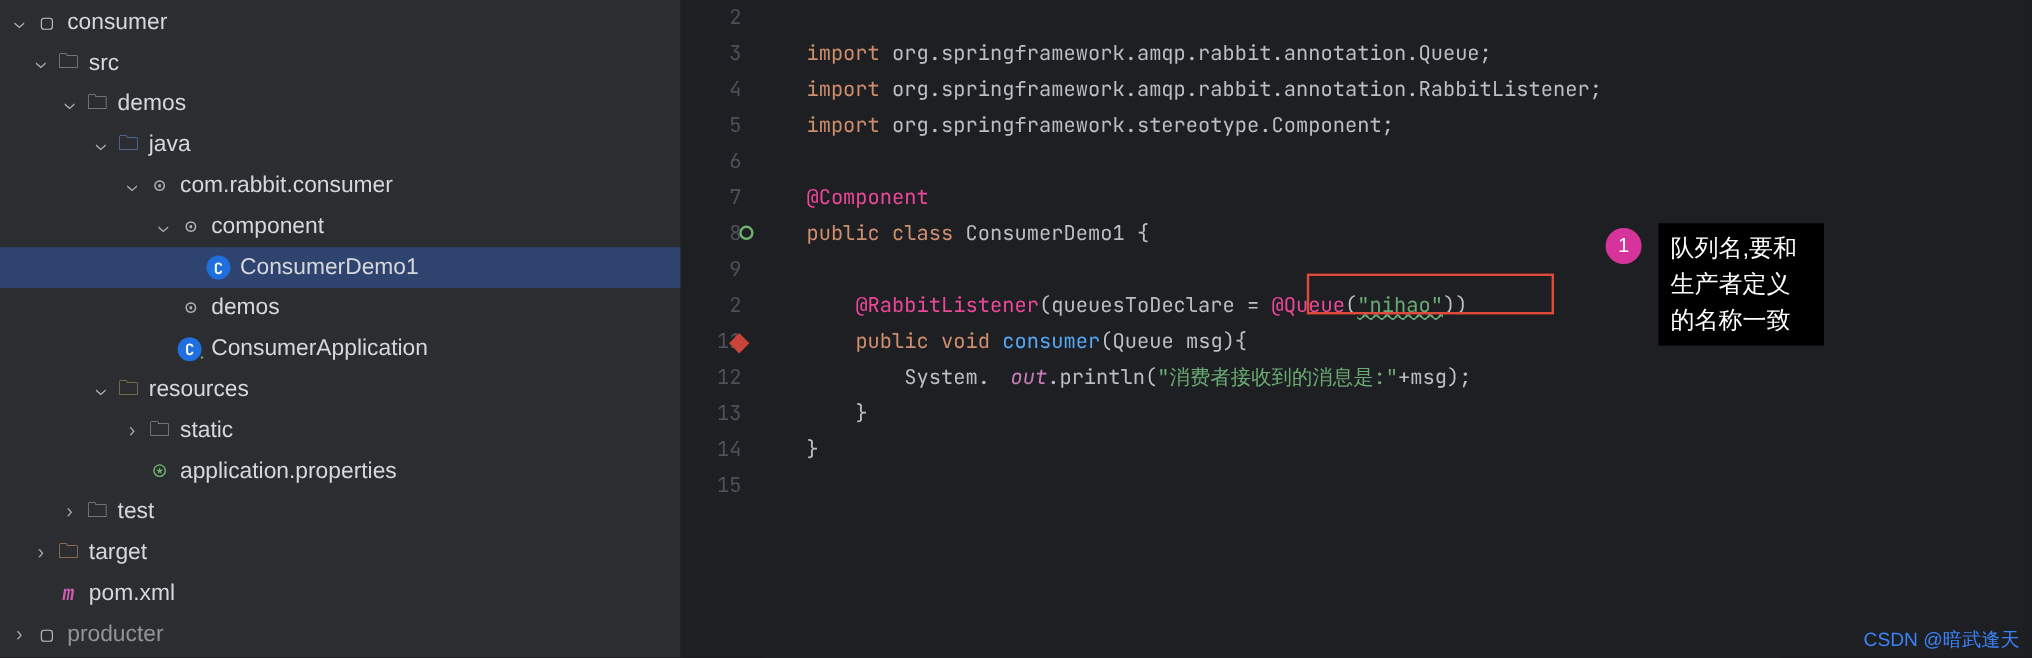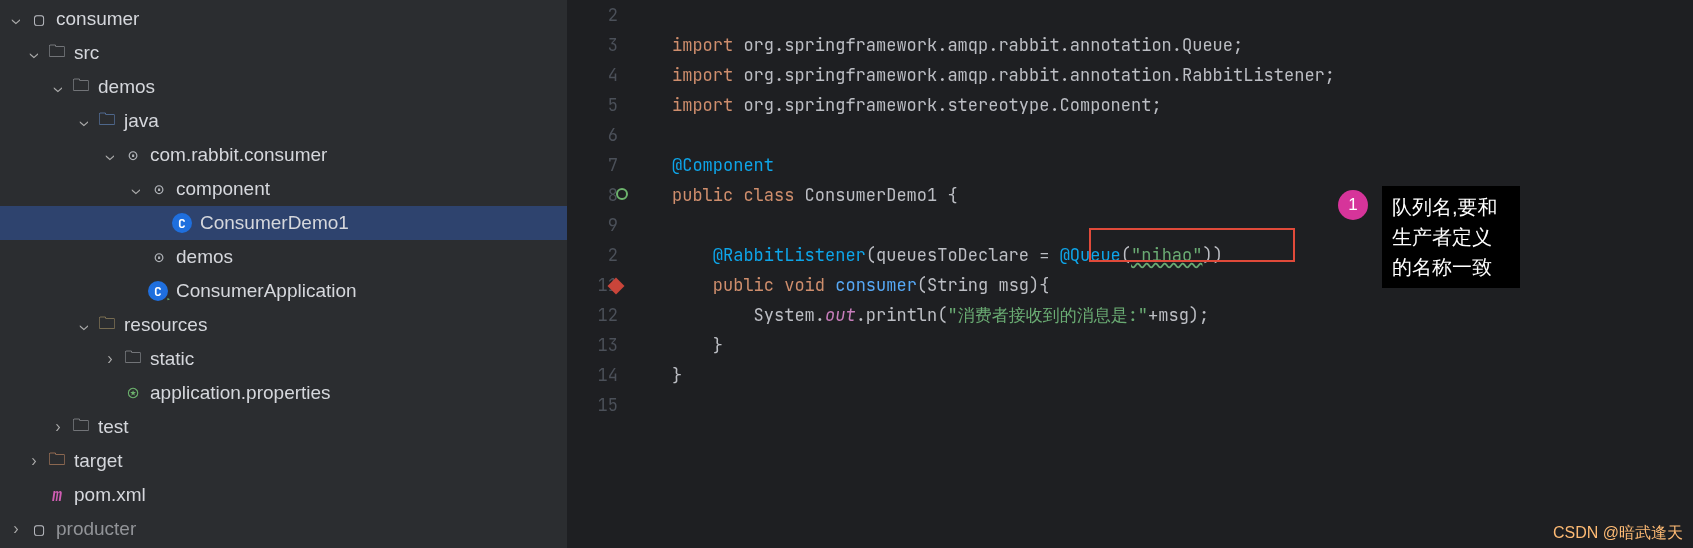--- a/index.html
+++ b/index.html
@@ -66,26 +66,26 @@
     position: absolute; right: -10px; top: 8px; width: 12px; height: 12px; border-radius: 50%;
     border: 2px solid #6db36d;
   }
   .gl .mark-red {
     position: absolute; left: 42px; top: 10px; width: 12px; height: 12px;
     background: #c9453a; transform: rotate(45deg);
   }
   .code { padding-left: 36px; font-size: 17px; }
   .code .cl { height: 30px; line-height: 30px; white-space: pre; }
   .kw { color: #cf8e6d; text-align: right; }
-  .ann { color: #0ea5e9; }
+  .ann { color: #ec4899; }
   .cls { color: #bcbec4; }
   .str { color: #6aab73; }
   .strwarn { text-decoration: underline wavy #6aab73; }
   .mname { color: #56a8f5; }
-  .fld { color: #c77dbb; font-style: italic; }
+  .fld { color: #c77dbb; font-style: italic; margin-left: 17px; }
   .pun { color: #bcbec4; }
   .pkgpath { color: #bcbec4; margin-top: 40px; }
 
   .red-box {
     position: absolute; border: 2px solid #e04a3a;
     left: 1089px; top: 228px; width: 206px; height: 34px;
     pointer-events: none;
   }
   .callout-num {
     position: absolute; left: 1338px; top: 190px;
@@ -94,21 +94,21 @@
     font-family: sans-serif; font-size: 17px;
   }
   .callout-box {
     position: absolute; left: 1382px; top: 186px;
     width: 138px; background: #000; color: #fff;
     font-family: "PingFang SC", "Microsoft YaHei", sans-serif;
     font-size: 20px; line-height: 30px; padding: 6px 10px;
   }
   .watermark {
     position: absolute; right: 10px; bottom: 4px;
-    color: #fdba74; font-family: sans-serif; font-size: 16px;
+    color: #3b82f6; font-family: sans-serif; font-size: 16px;
   }
 </style>
 </head>
 <body>
 
 <div class="tree-panel">
   <div class="tree-item">
     <span class="indent" style="width:4px"></span>
       <span class="chev expanded"></span>
     <span class="ticon">▢</span>
@@ -221,21 +221,21 @@
   <div class="code">
     <div class="cl"></div>
     <div class="cl"><span class="kw">import</span> <span class="pkgpath">org.springframework.amqp.rabbit.annotation.Queue</span><span class="pun">;</span></div>
     <div class="cl"><span class="kw">import</span> <span class="pkgpath">org.springframework.amqp.rabbit.annotation.RabbitListener</span><span class="pun">;</span></div>
     <div class="cl"><span class="kw">import</span> <span class="pkgpath">org.springframework.stereotype.Component</span><span class="pun">;</span></div>
     <div class="cl"></div>
     <div class="cl"><span class="ann">@Component</span></div>
     <div class="cl"><span class="kw">public</span> <span class="kw">class</span> <span class="cls">ConsumerDemo1</span> <span class="pun">{</span></div>
     <div class="cl"></div>
     <div class="cl">    <span class="ann">@RabbitListener</span><span class="pun">(</span><span class="cls">queuesToDeclare</span> <span class="pun">=</span> <span class="ann">@Queue</span><span class="pun">(</span><span class="str strwarn">"nihao"</span><span class="pun">))</span></div>
-    <div class="cl">    <span class="kw">public</span> <span class="kw">void</span> <span class="mname">consumer</span><span class="pun">(</span><span class="cls">String</span> <span class="cls">msg</span><span class="pun">){</span></div>
+    <div class="cl">    <span class="kw">public</span> <span class="kw">void</span> <span class="mname">consumer</span><span class="pun">(</span><span class="cls">Queue</span> <span class="cls">msg</span><span class="pun">){</span></div>
     <div class="cl">        <span class="cls">System</span><span class="pun">.</span><span class="fld">out</span><span class="pun">.</span><span class="cls">println</span><span class="pun">(</span><span class="str">"消费者接收到的消息是:"</span><span class="cls">+msg</span><span class="pun">);</span></div>
     <div class="cl">    <span class="pun">}</span></div>
     <div class="cl"><span class="pun">}</span></div>
     <div class="cl"></div>
   </div>
 </div>
 
 <div class="red-box"></div>
 <div class="callout-num">1</div>
 <div class="callout-box">队列名,要和生产者定义的名称一致</div>

